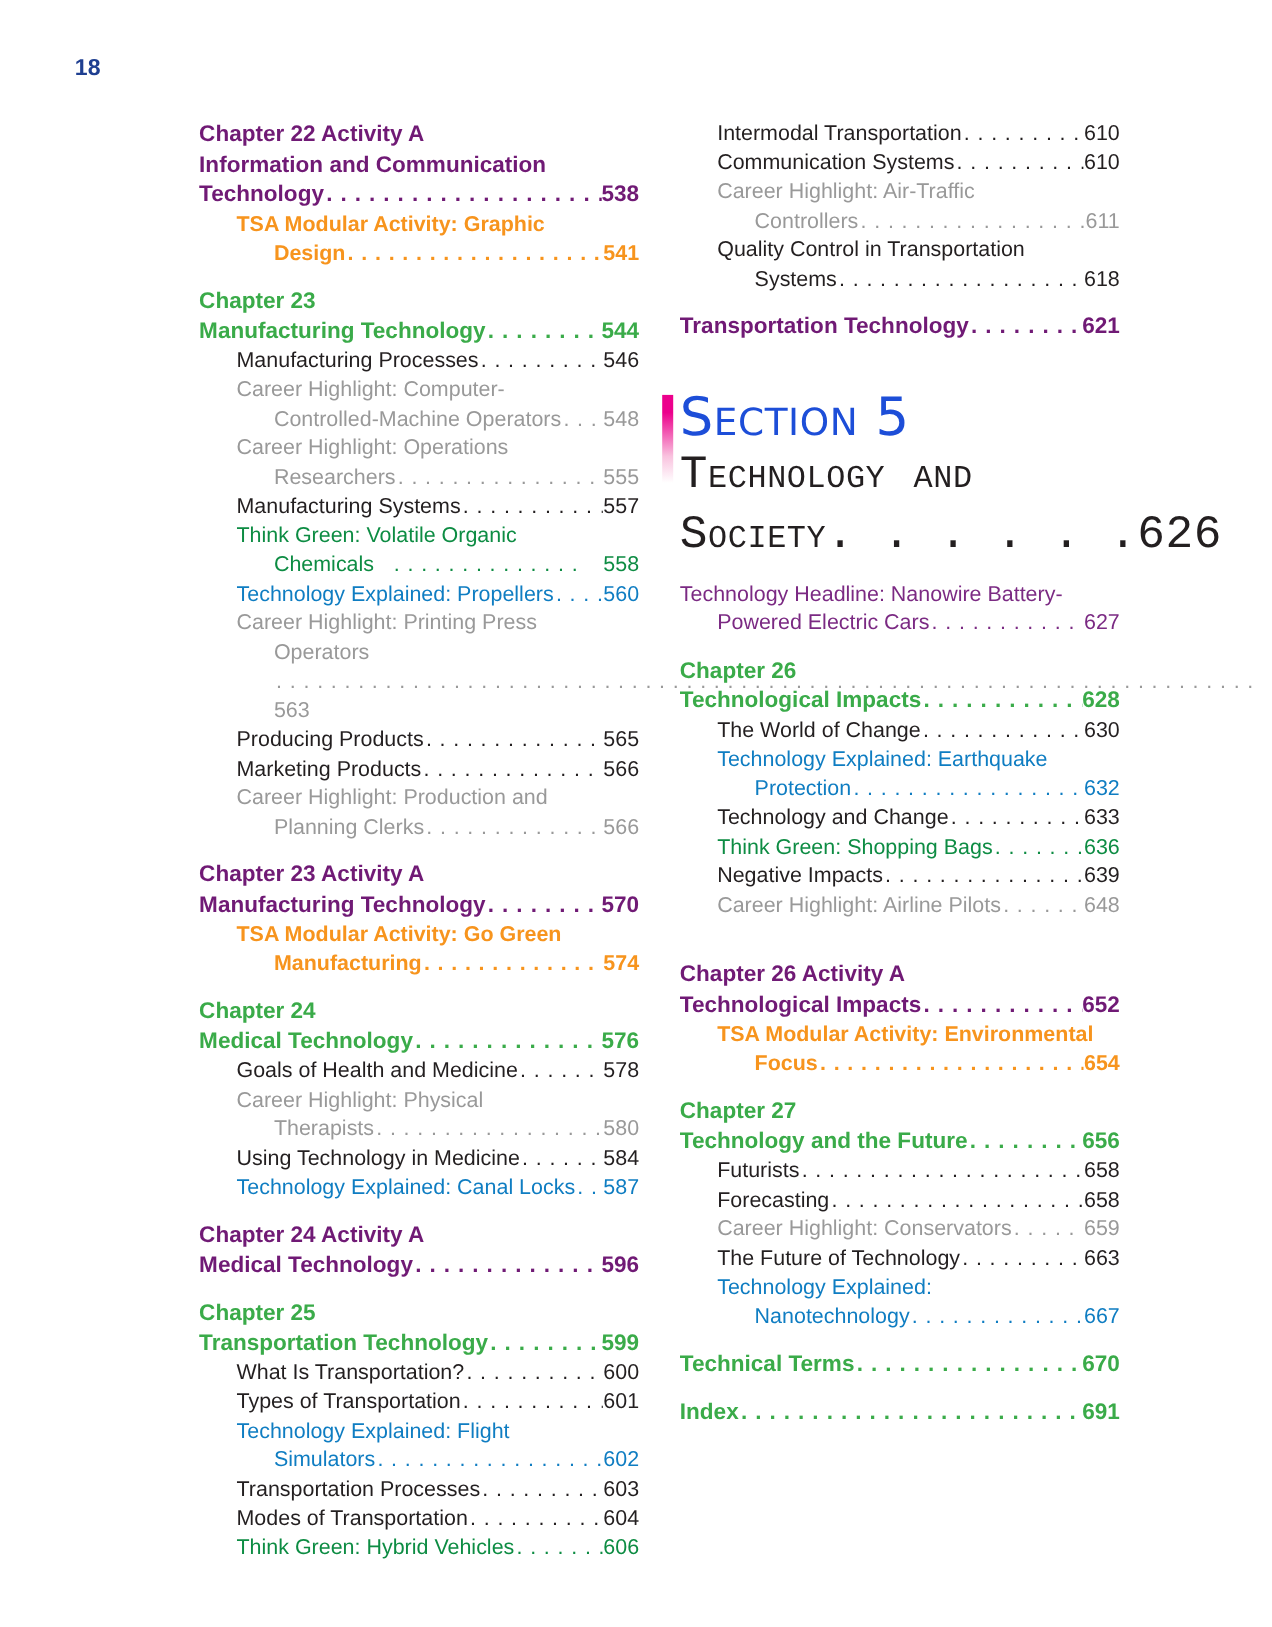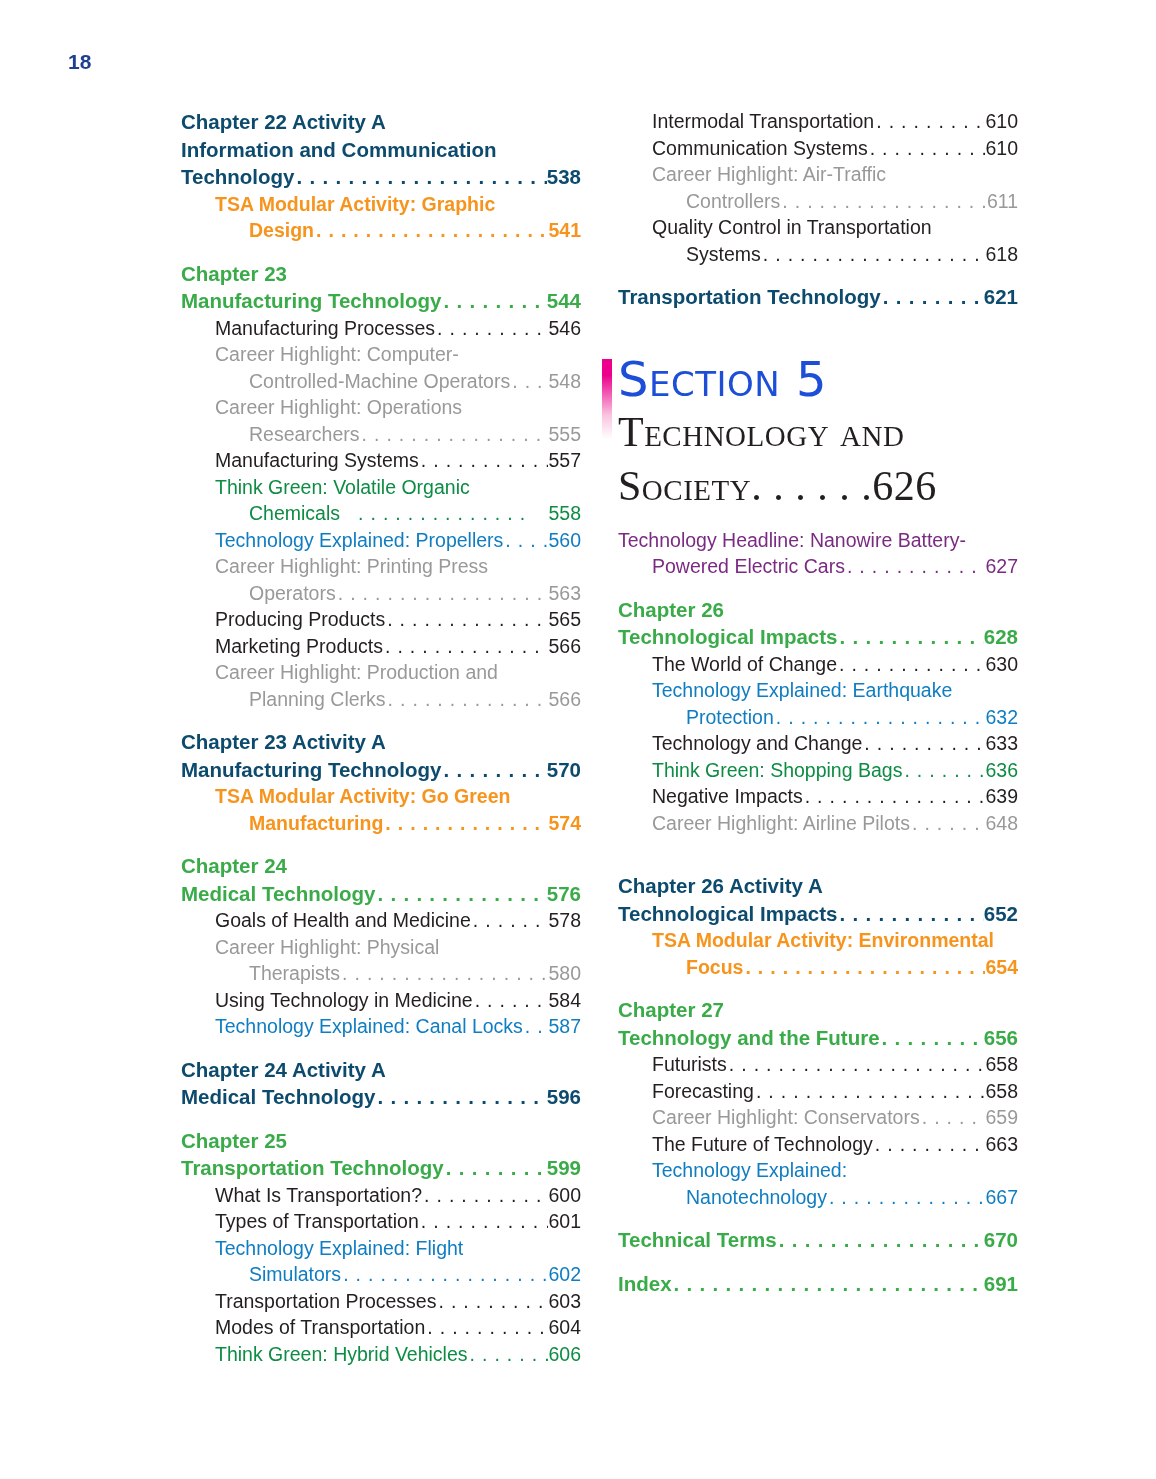--- a/index.html
+++ b/index.html
@@ -11,32 +11,32 @@
   .entry { position:relative; font-size:19.5px; line-height:26.5px; }
   .entry .row { display:flex; align-items:baseline; white-space:nowrap; }
   .entry .row .t { flex:0 0 auto; }
   .entry .row .dots { flex:1 1 auto; overflow:hidden; white-space:nowrap; letter-spacing:3.2px; padding:0 2px; }
   .entry .row .dots::before { content:". . . . . . . . . . . . . . . . . . . . . . . . . . . . . . . . . . . . . . . . . . . . . . . . . . . . . . . . . . . . . . . . . . . . . . . ."; letter-spacing:0; word-spacing:1.6px; }
   .entry .row .pg { flex:0 0 auto; }
   .lvl-chapter { font-weight:bold; font-size:20.5px; line-height:27.5px; }
   .lvl-sub { padding-left:34px; }
   .gap-m { height:16px; }
   .gap-l { height:36px; }
-  .c-red { color:#0c4a6e; }
+  .c-red { color:#701a75; }
   .c-orange { color:#f7941d; }
   .c-green { color:#3aab49; }
   .c-dkgreen { color:#0d8c43; }
   .c-blue { color:#0f7dc2; }
   .c-gray { color:#999999; }
   .c-black { color:#231f20; }
   .c-purple { color:#7b2a83; }
   .section-block { position:relative; margin-top:42px; margin-bottom:14px; }
   .section-bar { position:absolute; left:-16px; top:6px; width:10px; height:80px; background:linear-gradient(#ec008c 0%, #ec008c 20%, #f9c3df 70%, #ffffff 100%); }
   .section-label { font-family:"DejaVu Sans", sans-serif; font-size:48px; line-height:52px; color:#1d4ed8; font-variant:small-caps; letter-spacing:0.5px; }
-  .section-title { font-family:Liberation Serif, serif; font-size:42px; line-height:54px; color:#231f20; font-variant:small-caps; letter-spacing:0.5px; white-space:nowrap; }
+  .section-title { font-family:Liberation Mono, monospace; font-size:42px; line-height:54px; color:#231f20; font-variant:small-caps; letter-spacing:0.5px; white-space:nowrap; }
 </style>
 </head>
 <body>
 
 <div class="page-num">18</div>
 
 <div class="col col-left">
     <div class="entry lvl-chapter c-red">
       <div>Chapter 22 Activity A</div>
       <div>Information and Communication</div>
@@ -103,21 +103,21 @@
     </div>
     <div class="entry lvl-sub c-blue">
       <div class="row">
         <span class="t">Technology Explained: Propellers</span>
         <span class="dots"></span>
         <span class="pg">560</span>
       </div>
     </div>
     <div class="entry lvl-sub c-gray">
       <div>Career Highlight: Printing Press</div>
-      <div class="row" style="padding-left: 34px;">
+      <div class="row" style="padding-left: 34px; flex-direction: column;">
         <span class="t">Operators</span>
         <span class="dots"></span>
         <span class="pg">563</span>
       </div>
     </div>
     <div class="entry lvl-sub c-black">
       <div class="row">
         <span class="t">Producing Products</span>
         <span class="dots"></span>
         <span class="pg">565</span>

